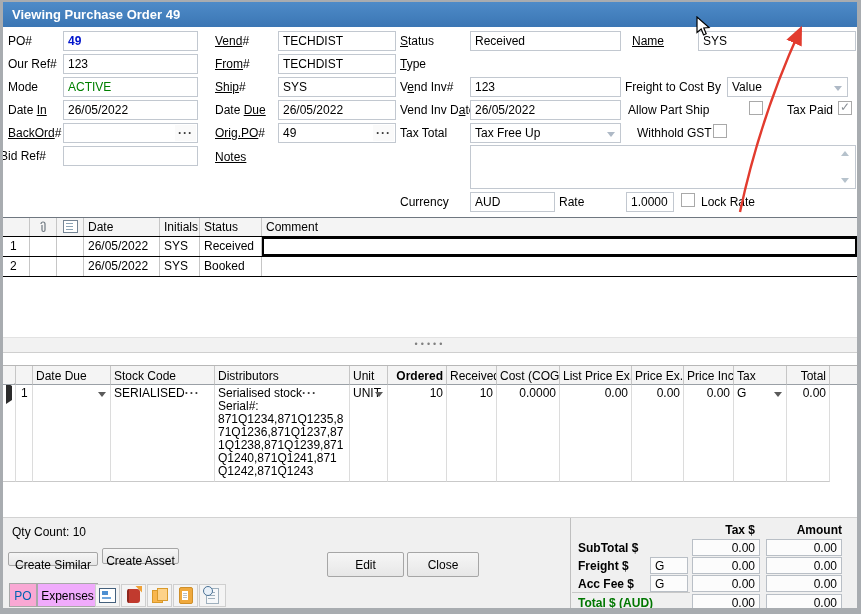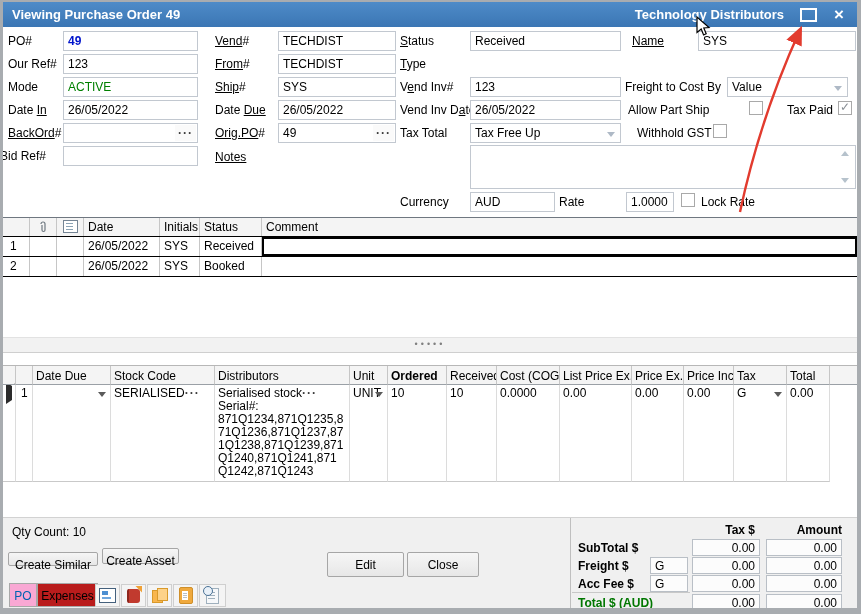--- a/index.html
+++ b/index.html
@@ -58,21 +58,21 @@
          box-sizing:border-box;padding:3px 3px 0;white-space:nowrap;overflow:hidden}
   .lg-row{display:flex;height:97px;box-sizing:border-box}
   .lg-c{border-right:1px solid #dcdcdc;border-bottom:1px solid #c9c9c9;box-sizing:border-box;
         padding:2px 3px;overflow:hidden;line-height:13px}
   .c-ind{width:13px}.c-rn{width:17px;padding-left:5px}.c-dd{width:78px;position:relative}
   .c-sc{width:104px;position:relative}.c-de{width:135px}.c-un{width:38px;position:relative}
   .c-or{width:59px}.c-re{width:50px}.c-co{width:63px}.c-lp{width:72px}.c-pe{width:52px}
   .c-pi{width:50px}.c-tx{width:53px;position:relative}.c-to{width:43px}
   .lg-fill{flex:1;border-right:none;border-bottom:none;background:#fff}
   .lg-hfill{flex:1;background:#f4f4f4;border-bottom:1px solid #9aa0a6;box-sizing:border-box}
-  .num-r{}
+  .num-r{text-align:right}
   .hbold{font-weight:bold}
   .tri-r{width:0;height:0;border-top:4px solid transparent;border-bottom:4px solid transparent;
          border-left:6px solid #2b2b2b;margin-top:4px}
   .tri-br{width:0;height:0;border-left:6px solid transparent;border-bottom:6px solid #9a9a9a;
           margin:6px 0 0 3px}
   .dd2{position:absolute;right:4px;top:7px;width:0;height:0;border-left:4px solid transparent;
        border-right:4px solid transparent;border-top:5px solid #5a5a5a}
   .ell2{color:#3c3c3c;font-weight:bold;letter-spacing:1px}
   .flexline{display:flex;justify-content:flex-start}
   .serials{word-break:break-all}
@@ -86,21 +86,21 @@
   .tlbl{position:absolute;font-weight:bold;white-space:nowrap;z-index:2}
   .thdr{position:absolute;font-weight:bold;text-align:right;z-index:2}
   .tfld{position:absolute;height:17px;background:#fcfcfc;border:1px solid #b9bfc6;box-sizing:border-box;
         text-align:right;padding:1px 4px 0;z-index:2}
   .gfld{position:absolute;height:17px;background:#fcfcfc;border:1px solid #b9bfc6;box-sizing:border-box;
         padding:1px 0 0 4px;z-index:2}
   .total-green{color:#007700}
   .tab{position:absolute;height:24px;box-sizing:border-box;border:1px solid #a8a8a8;text-align:center;
        padding-top:5px;z-index:2}
   .tab-active{background:#f9a8d4;color:#0063b1}
-  .tab-inactive{background:#b91c1c;color:#000}
+  .tab-inactive{background:#f0abfc;color:#000}
   .icobtn{position:absolute;width:25px;height:23px;border:1px solid #cfcfcf;background:#f4f4f4;
           box-sizing:border-box;display:flex;align-items:center;justify-content:center;z-index:2}
   
   .ic-report{width:15px;height:13px;border:1px solid #44607c;background:#fff;position:relative}
   .ic-report::before{content:"";position:absolute;left:2px;top:2px;width:6px;height:4px;background:#4d8fd1}
   .ic-report::after{content:"";position:absolute;left:2px;top:8px;width:9px;height:2px;background:#6fa6dd}
   .ic-book{width:11px;height:14px;background:#c13a2e;border-radius:2px 3px 3px 2px;position:relative;
            border-left:2px solid #8e261d}
   .ic-book::after{content:"";position:absolute;right:-2px;top:-3px;width:7px;height:7px;background:#f0a136;
            clip-path:polygon(0 0,100% 0,100% 100%)}
@@ -128,25 +128,20 @@
 
 <div id="screen">
 
   <div class="frame" style="left:0;top:0;width:861px;height:2px"></div>
   <div class="frame" style="left:0;top:0;width:3px;height:614px"></div>
   <div class="frame" style="left:857px;top:0;width:4px;height:614px"></div>
   <div class="frame" style="left:0;top:608px;width:861px;height:6px"></div>
 
   <div class="titlebar">
     <span class="tb-title">Viewing Purchase Order 49</span>
-    <span class="tb-right">
-      <span>Technology Distributors</span>
-      <span class="maxbtn"></span>
-      <span class="closebtn">×</span>
-    </span>
   </div>
 
   <div class="lbl" style="left:8px;top:34px"><span>PO#</span><span class="u"></span><span></span></div>
   <div class="lbl" style="left:8px;top:57px"><span>Our Ref#</span><span class="u"></span><span></span></div>
   <div class="lbl" style="left:8px;top:80px"><span>Mode</span><span class="u"></span><span></span></div>
   <div class="lbl" style="left:8px;top:103px"><span>Date </span><span class="u">In</span><span></span></div>
   <div class="lbl" style="left:8px;top:126px"><span></span><span class="u">BackOrd</span><span>#</span></div>
   <div class="lbl" style="left:0;top:149px"><span>Bid Ref#</span><span class="u"></span><span></span></div>
 
   <div class="fld" style="left:63px;top:31px;width:135px"><span class="blue-val">49</span></div>

